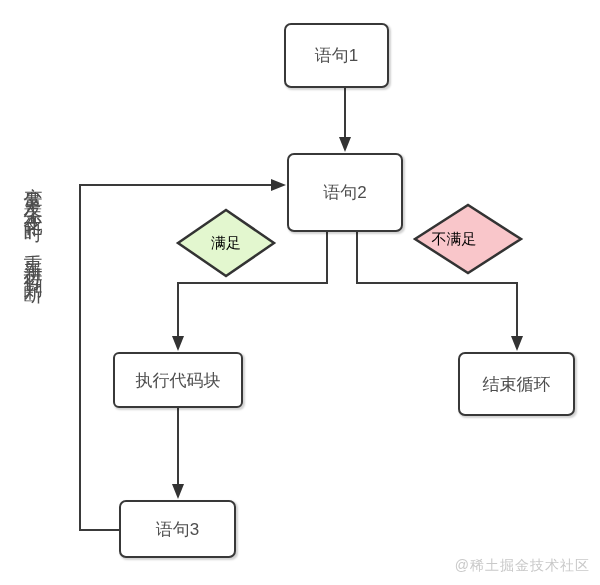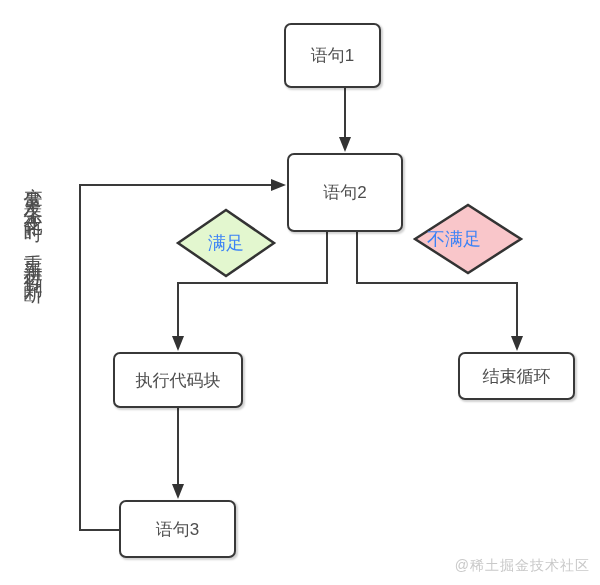--- a/index.html
+++ b/index.html
@@ -43,22 +43,22 @@
     box-shadow: 1.5px 1.5px 2px rgba(0,0,0,0.18);
     display: flex;
     align-items: center;
     justify-content: center;
     color: #4d4d4d;
     font-size: 17px;
     text-align: center;
   }
   .diamond-label {
     position: absolute;
-    color: #3b82f6;
-    font-size: 18px;
+    color: #000000;
+    font-size: 15px;
     text-align: center;
     transform: translate(-50%, -50%);
     white-space: nowrap;
   }
   .side-note {
     position: absolute;
     left: 20px;
     top: 172px;
     height: 345px;
     writing-mode: vertical-rl;
@@ -96,33 +96,33 @@
     <polyline class="connector" points="357,216 357,283 517,283 517,338"></polyline>
     <polygon class="arrowhead" points="517,351 511,336 523,336"></polygon>
 
     <polyline class="connector" points="178,408 178,486"></polyline>
     <polygon class="arrowhead" points="178,499 172,484 184,484"></polygon>
 
     <polygon class="diamond" points="178,243 226,210 274,243 226,276" fill="#e3f7cf"></polygon>
     <polygon class="diamond" points="415,239 468,205 521,239 468,273" fill="#f9c6ca"></polygon>
   </svg>
 
-  <div class="node-box" style="left:284px; top:23px; width:97px; height:65px;">
+  <div class="node-box" style="left:284px; top:23px; width:105px; height:65px;">
     <span>语句1</span>
   </div>
 
   <div class="node-box" style="left:287px; top:153px; width:116px; height:79px;">
     <span>语句2</span>
   </div>
 
-  <div class="node-box" style="left:113px; top:352px; width:130px; height:56px;">
+  <div class="node-box" style="left:113px; top:352px; width:130px; height:56px;border-radius:6px;">
     <span>执行代码块</span>
   </div>
 
-  <div class="node-box" style="left:458px; top:352px; width:117px; height:48px;">
+  <div class="node-box" style="left:458px; top:352px; width:117px; height:64px;">
     <span>结束循环</span>
   </div>
 
   <div class="node-box" style="left:119px; top:500px; width:117px; height:58px;text-align:center;">
     <span>语句3</span>
   </div>
 
   <div class="diamond-label" style="left:226px; top:243px;">满足</div>
   <div class="diamond-label" style="left:454px; top:239px;">不满足</div>
 

